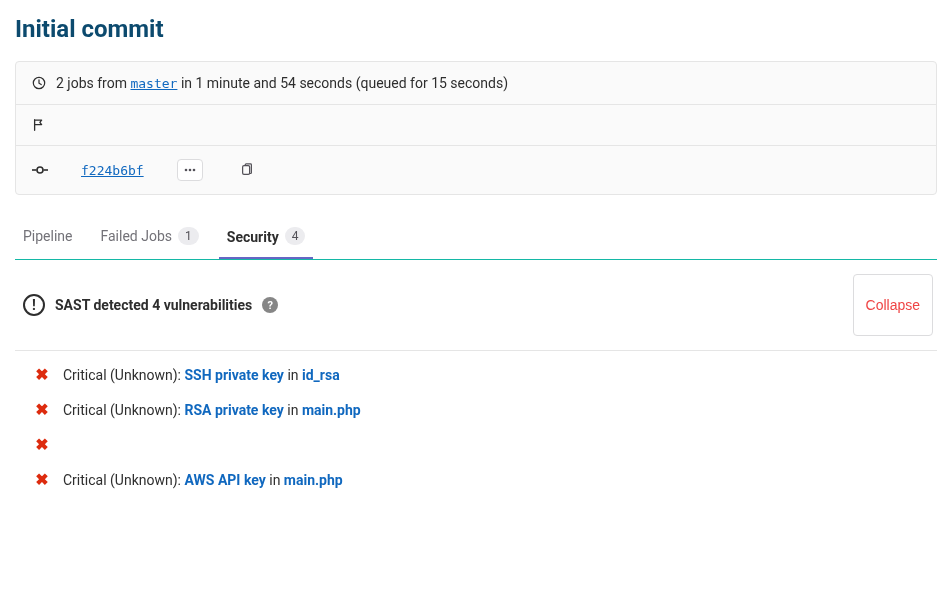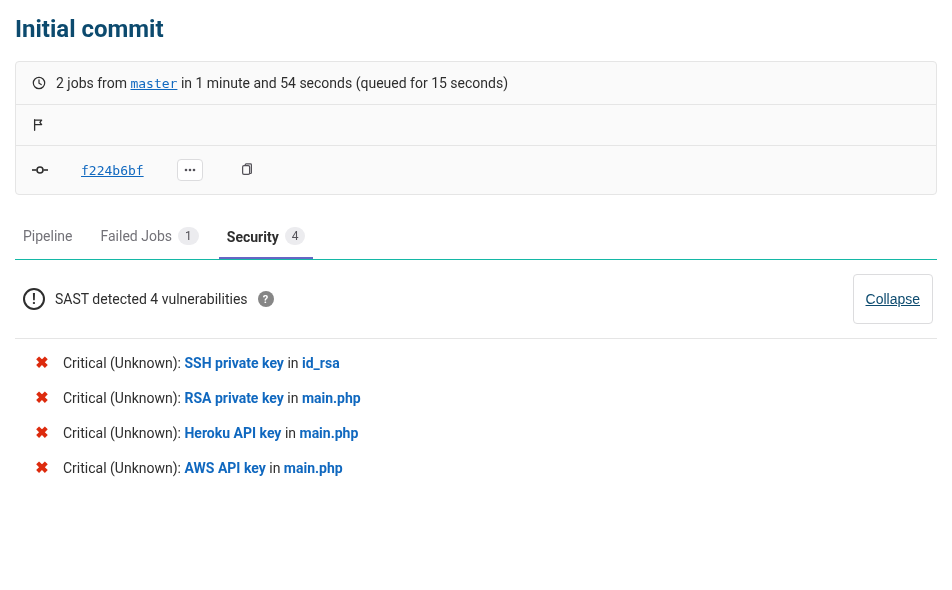--- a/index.html
+++ b/index.html
@@ -81,30 +81,29 @@
     align-items: center;
     justify-content: space-between;
     padding: 14px 4px 14px 8px;
     border-bottom: 1px solid #e5e5e5;
   }
   .security-header-left {
     display: flex;
     align-items: center;
     gap: 10px;
   }
-  .sast-title { font-weight: 400; }
+  .sast-title { font-weight: 700; }
   .collapse-btn {
     border: 1px solid #dcdcde;
     background: #fff;
     border-radius: 4px;
-    padding: 16px 12px;
-    font-size: 14px;
-    color: #0c4a6e;
+    padding: 22px 12px;
+    font-size: 14px;
+    color: #ef4444;
     cursor: pointer;
-    text-decoration: underline;
   }
   .vuln-list {
     padding: 6px 4px 10px 20px;
   }
   .vuln-item {
     display: flex;
     align-items: center;
     gap: 14px;
     padding: 8px 0;
     font-size: 14px;
@@ -210,19 +209,18 @@
     <div class="vuln-item">
       <span class="x-icon">✖</span>
       <span><span>Critical (Unknown): </span><a href="#" class="link">SSH private key</a><span> in </span><a href="#" class="link">id_rsa</a></span>
     </div>
     <div class="vuln-item">
       <span class="x-icon">✖</span>
       <span><span>Critical (Unknown): </span><a href="#" class="link">RSA private key</a><span> in </span><a href="#" class="link">main.php</a></span>
     </div>
     <div class="vuln-item">
       <span class="x-icon">✖</span>
-      <span><span>Critical (Unknown): </span><a href="#" class="link">Heroku API key</a><span> in </span><a href="#" class="link">main.php</a></span>
     </div>
     <div class="vuln-item">
       <span class="x-icon">✖</span>
       <span><span>Critical (Unknown): </span><a href="#" class="link">AWS API key</a><span> in </span><a href="#" class="link">main.php</a></span>
     </div>
   </div>
 
 </body></html>

